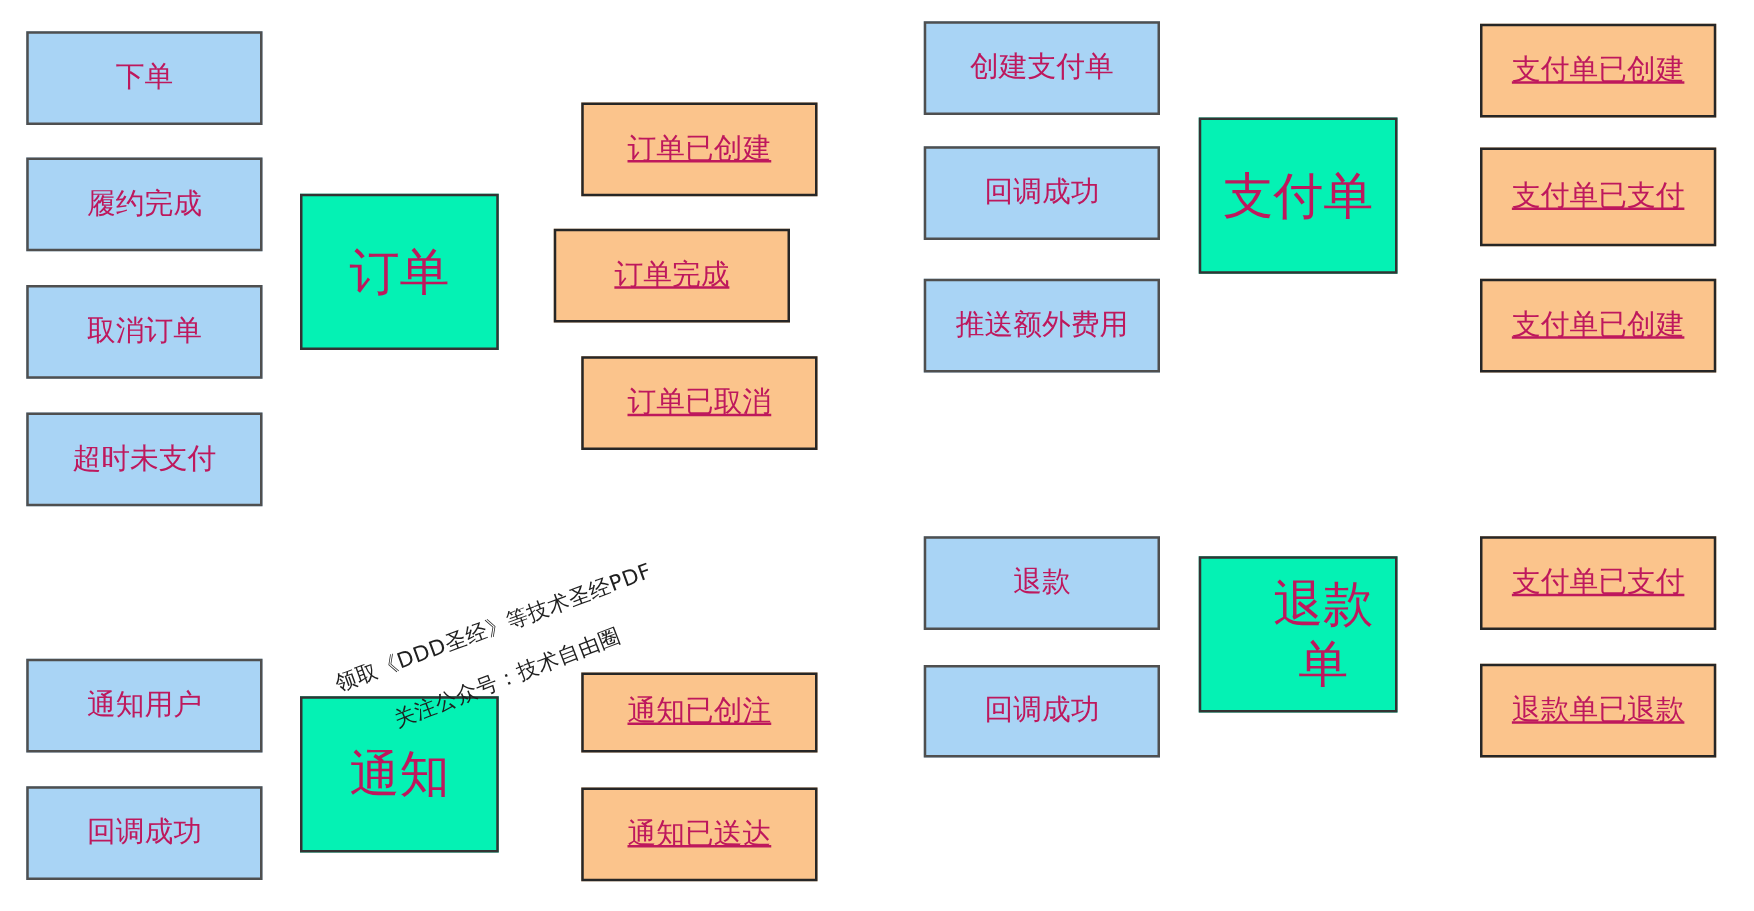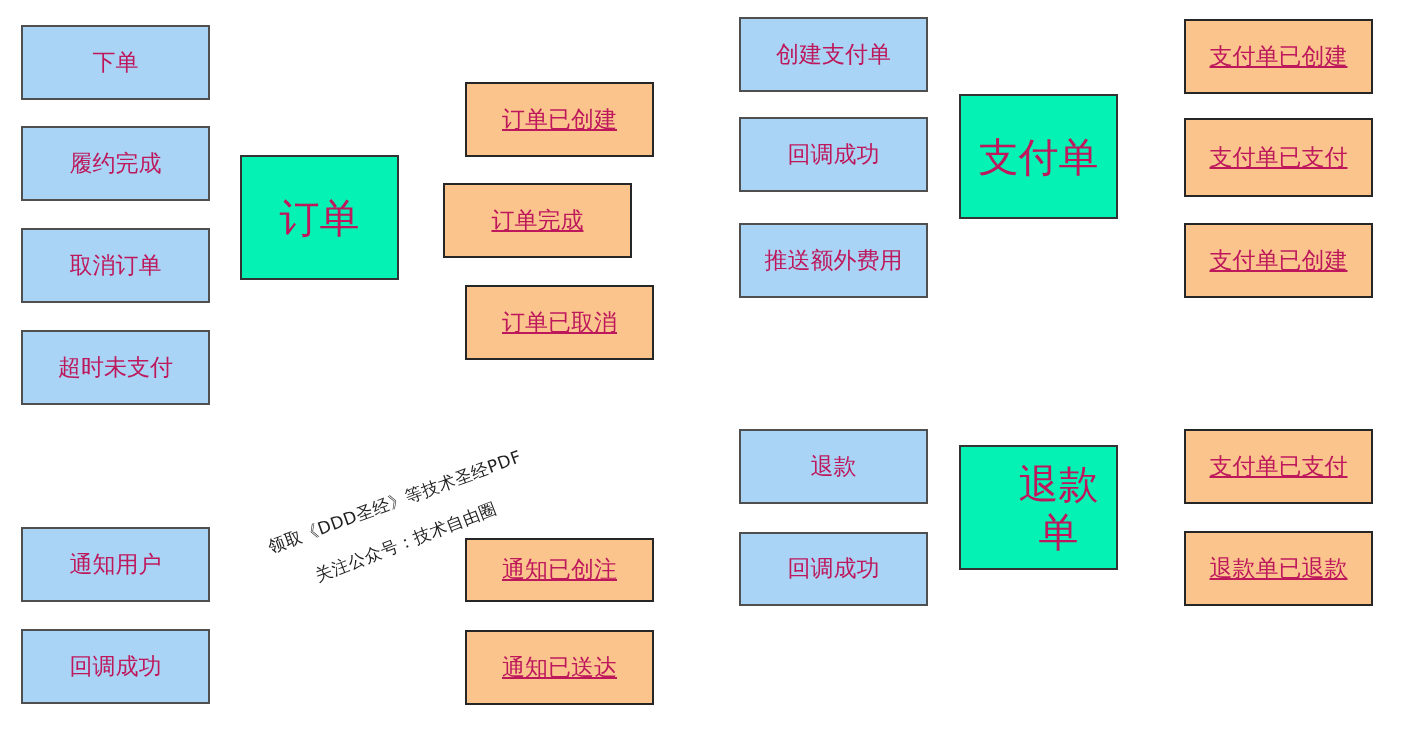--- a/index.html
+++ b/index.html
@@ -68,20 +68,21 @@
   <div class="box cmd" style="left:739px; top:17px;">创建支付单</div>
   <div class="box cmd" style="left:739px; top:117px;">回调成功</div>
   <div class="box cmd" style="left:739px; top:223px;">推送额外费用</div>
   <div class="box agg" style="left:959px; top:94px;">支付单</div>
   <div class="box evt" style="left:1184px; top:19px;">支付单已创建</div>
   <div class="box evt" style="left:1184px; top:118px; height:79px;">支付单已支付</div>
   <div class="box evt" style="left:1184px; top:223px;">支付单已创建</div>
 
   <div class="box cmd" style="left:21px; top:527px;">通知用户</div>
   <div class="box cmd" style="left:21px; top:629px;">回调成功</div>
+  <div class="box agg" style="left:240px; top:557px;">通知</div>
   <div class="box evt" style="left:465px; top:538px; height:64px;">通知已创注</div>
   <div class="box evt" style="left:465px; top:630px;">通知已送达</div>
 
   <div class="box cmd" style="left:739px; top:429px;">退款</div>
   <div class="box cmd" style="left:739px; top:532px; height:74px;">回调成功</div>
   <div class="box agg" style="left:959px; top:445px;padding-left:40px;">退款单</div>
   <div class="box evt" style="left:1184px; top:429px;">支付单已支付</div>
   <div class="box evt" style="left:1184px; top:531px;">退款单已退款</div>
 
   <div class="watermark" style="left:265px; top:537px;">领取《DDD圣经》等技术圣经PDF</div>

